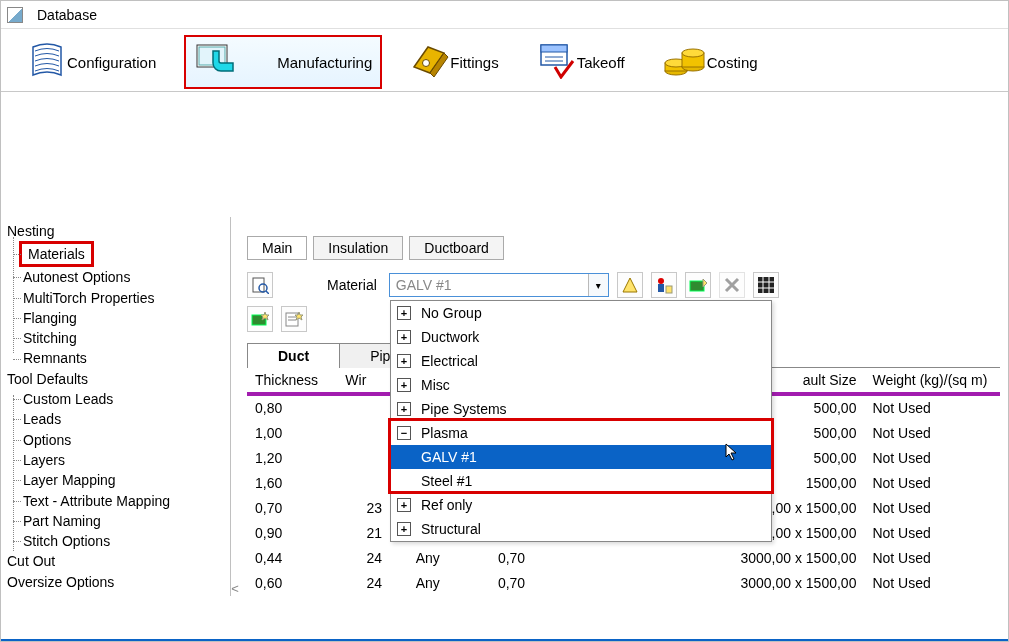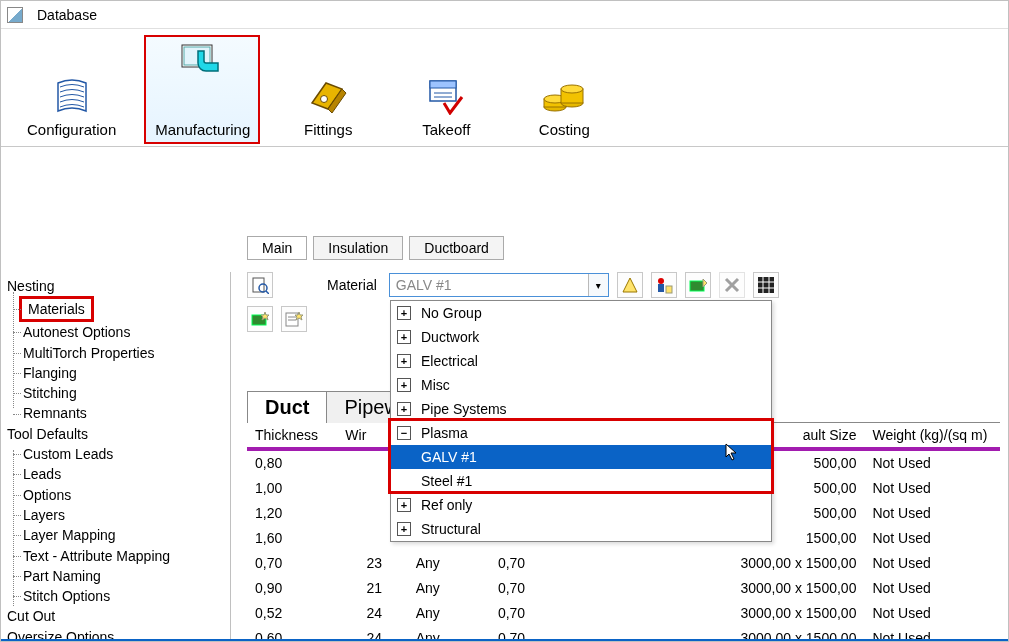--- a/index.html
+++ b/index.html
@@ -4,21 +4,21 @@
   <style>
     * { box-sizing: border-box; margin: 0; padding: 0; }
     body { font-family: "Segoe UI", Tahoma, sans-serif; font-size: 13px; color: #000; background: #fff; }
     .window { width: 1009px; height: 642px; border: 1px solid #c0c0c0; position: relative; overflow: hidden; }
     
     .titlebar { height: 28px; display: flex; align-items: center; padding: 0 6px; gap: 14px; border-bottom: 1px solid #e0e0e0; }
     .titlebar .app-icon { width: 16px; height: 16px; border: 1px solid #888; background: linear-gradient(135deg,#fff 50%,#7ac 50%); }
     .titlebar .title-text { font-size: 14px; }
     
     .toolbar { display: flex; gap: 18px; padding: 6px 16px 2px 16px; border-bottom: 1px solid #c8c8c8; }
-    .tool-item { display: flex; flex-direction: column; align-items: center; justify-content: flex-end; padding: 4px 10px 6px 10px; cursor: pointer; min-width: 100px; }
+    .tool-item { display: flex; flex-direction: row; align-items: center; justify-content: flex-end; padding: 4px 10px 6px 10px; cursor: pointer; min-width: 100px; }
     .tool-item .icon-wrap { height: 44px; display:flex; align-items:center; justify-content:center; }
     .tool-item .tool-label { font-size: 15px; margin-top: 2px; }
     .tool-item.active { border: 2px solid #d80000; background: linear-gradient(#f4fbff,#e6f4ff); padding: 2px 8px 4px 9px; gap: 36px; }
     
     .body-split { display: flex; height: calc(642px - 28px - 110px); align-items: flex-end; }
     .sidebar { width: 230px; border-right: 1px solid #c0c0c0; padding: 4px 6px; font-size: 14px; line-height: 1.45; user-select:none; position: relative; }
     .sidebar .hdr { }
     .sidebar .sub { padding-left: 16px; position: relative; cursor: default; display:block; }
     .sidebar .sub::before { content:""; position:absolute; left:6px; top:50%; width:8px; border-top:1px dotted #888; }
     .sidebar .vline { position: absolute; left: 12px; width: 0; border-left: 1px dotted #888; }
@@ -35,21 +35,21 @@
     .mat-label { font-size: 14px; margin-left: 46px; margin-right: 4px; }
     .combo { display: flex; align-items: center; border: 1px solid #4a90d8; width: 220px; height: 24px; background: #fff; }
     .combo .combo-text { flex: 1; padding: 0 6px; font-size: 14px; color: #888; }
     .combo .combo-arrow { width: 20px; height: 100%; border-left: 1px solid #b9b9b9; background: #f6f9fc; display:flex; align-items:center; justify-content:center; font-size: 10px; }
     
     .icon-btn { width: 26px; height: 26px; border: 1px solid #c8c8c8; background: #fdfdfd; display:flex; align-items:center; justify-content:center; cursor:pointer; }
     .icon-btn svg { display:block; }
     .icon-btn.disabled { opacity:.5; cursor:default; }
     
     .data-tabs { display: flex; margin-top: 10px; border-bottom: 1px solid #888; }
-    .data-tab { border: 1px solid #888; border-bottom: none; padding: 4px 17px; font-size: 20px; background: #f0f0f0; cursor: pointer; position: relative; top: 1px; margin-top: 48px; }
+    .data-tab { border: 1px solid #888; border-bottom: none; padding: 4px 30px; font-size: 14px; background: #f0f0f0; cursor: pointer; position: relative; top: 1px; }
     .data-tab.active { background: #fff; font-weight: 700; }
     .data-tab + .data-tab { margin-left: -1px; }
     
     table.data { width: 100%; border-collapse: collapse; font-size: 14px; table-layout: fixed; }
     table.data th, table.data td { text-align: left; padding: 4px 8px; border-bottom: 1px solid #fff; white-space: nowrap; overflow:hidden; }
     table.data th { font-weight: 400; border-bottom: 4px solid #a21caf; }
     table.data tbody tr { }
     
     .dropdown { position: absolute; top: 0; left: 0; width: 382px; border: 1px solid #888; background: #fff; z-index: 50; font-size: 14px; box-shadow: 2px 2px 4px rgba(0,0,0,.15);}
     .dropdown .row { display: flex; align-items: center; height: 24px; padding: 0 6px; cursor:pointer; }
@@ -362,21 +362,21 @@
             <tr>
               <td>0,90</td>
               <td style="text-align:right">21</td>
               <td style="text-align:center">Any</td>
               <td style="text-align:right">0,70</td>
               <td></td>
               <td style="text-align:right">3000,00 x 1500,00</td>
               <td>Not Used</td>
             </tr>
             <tr>
-              <td>0,52</td>
+              <td>0,44</td>
               <td style="text-align:right">24</td>
               <td style="text-align:center">Any</td>
               <td style="text-align:right">0,70</td>
               <td></td>
               <td style="text-align:right">3000,00 x 1500,00</td>
               <td>Not Used</td>
             </tr>
             <tr>
               <td>0,60</td>
               <td style="text-align:right">24</td>

